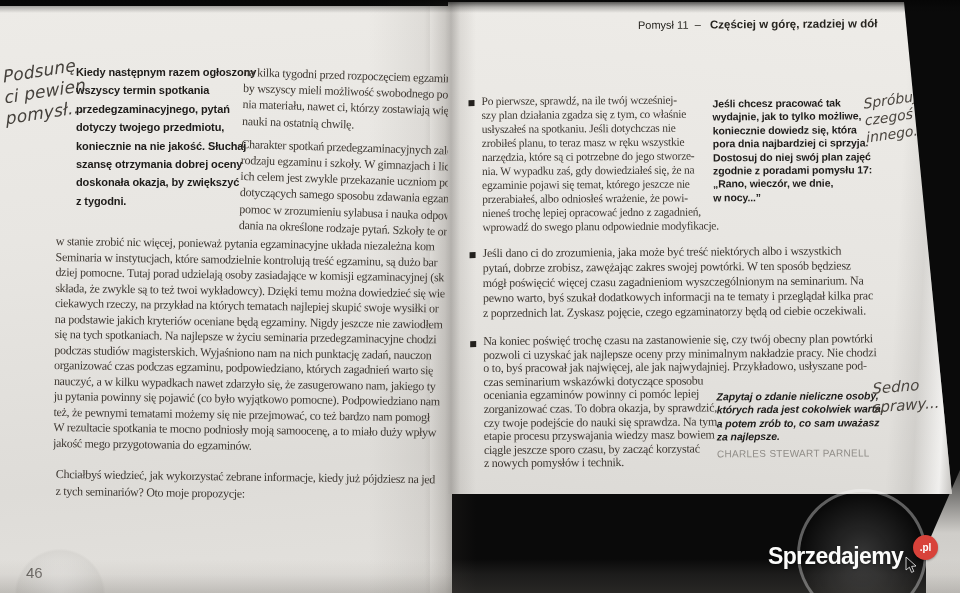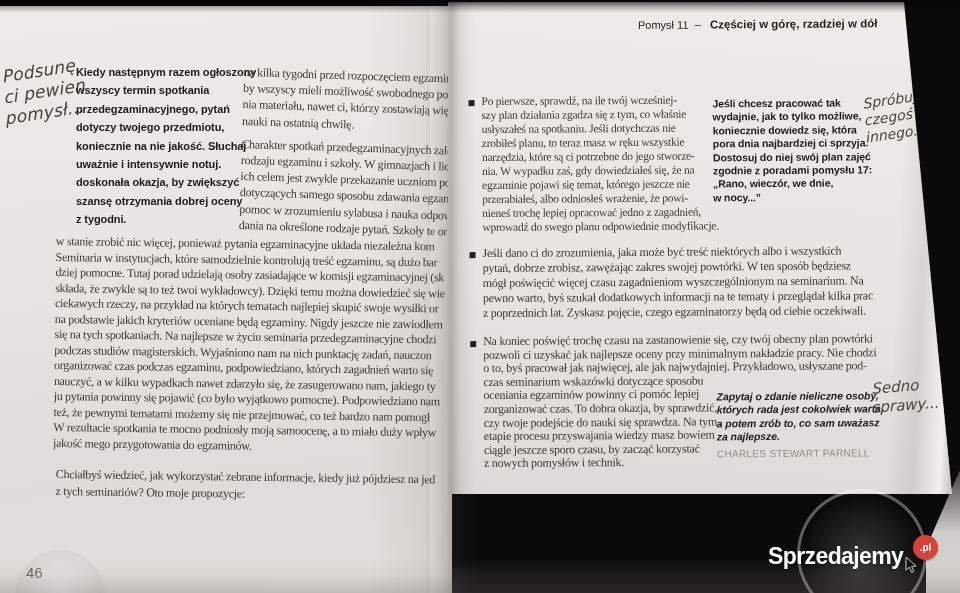--- a/index.html
+++ b/index.html
@@ -92,23 +92,22 @@
         <div class="tline">Podsunę</div>
         <div class="tline">ci pewien</div>
         <div class="tline">pomysł...</div>
       </div>
     <div class="intro">
         <div class="tline">Kiedy następnym razem ogłoszony</div>
         <div class="tline">wszyscy termin spotkania</div>
         <div class="tline">przedegzaminacyjnego, pytań</div>
         <div class="tline">dotyczy twojego przedmiotu,</div>
         <div class="tline">koniecznie na nie jakość. Słuchaj</div>
-        <div class="tline">uważnie i intensywnie notuj.</div>
+        <div class="tline">szansę otrzymania dobrej oceny</div>
         <div class="tline">doskonała okazja, by zwiększyć</div>
-        <div class="tline">szansę otrzymania dobrej oceny</div>
         <div class="tline">z tygodni.</div>
       </div>
     <div class="col2">
         <div class="tline">na kilka tygodni przed rozpoczęciem egzamin</div>
         <div class="tline">by wszyscy mieli możliwość swobodnego powt</div>
         <div class="tline">nia materiału, nawet ci, którzy zostawiają więks</div>
         <div class="tline">nauki na ostatnią chwilę.</div>
         <div class="tline tgap"></div>
         <div class="tline">Charakter spotkań przedegzaminacyjnych zależ</div>
         <div class="tline">rodzaju egzaminu i szkoły. W gimnazjach i lice</div>

